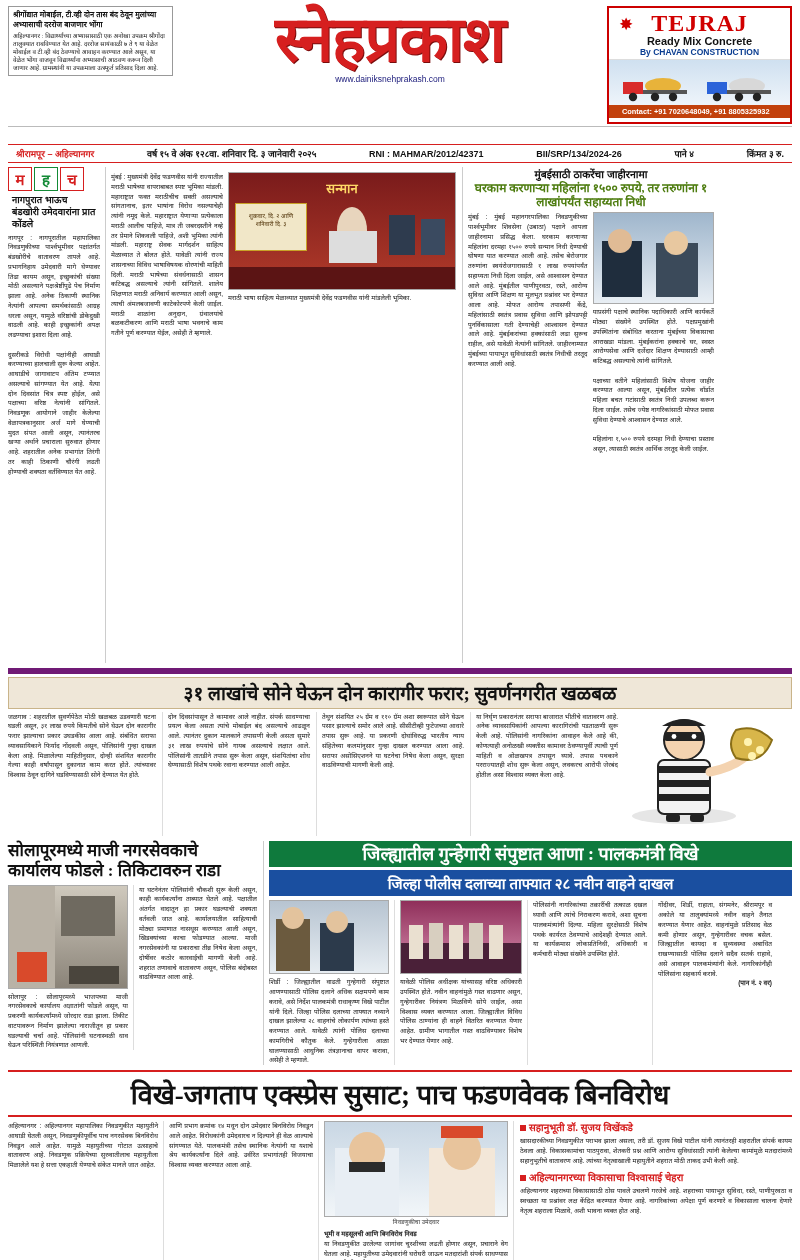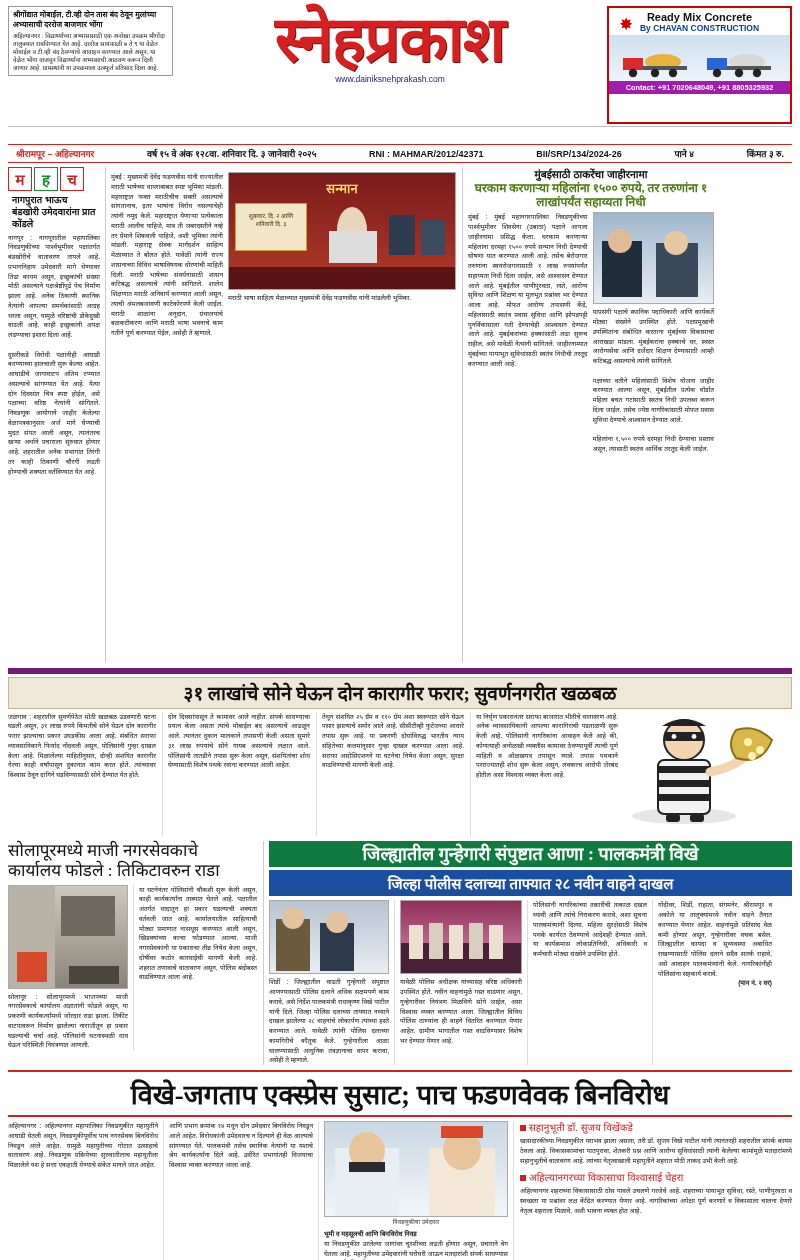--- a/index.html
+++ b/index.html
@@ -38,21 +38,21 @@
   .ad-tejraj {
     border:2px solid #c00; height:118px; background:#fff; position:relative; overflow:hidden;
   }
   .tj-top { background:#fff; text-align:center; padding-top:3px; }
   .tj-name { font-family:"Liberation Serif",serif; font-weight:bold; font-size:24px; color:#d10000; letter-spacing:1px; line-height:1; }
   .tj-sub { font-size:11px; font-weight:bold; color:#111; line-height:1.1; }
   .tj-by { font-size:8.5px; color:#0a3d91; font-weight:bold; }
   .tj-img { height:46px; background:linear-gradient(#cfe0f0,#eef4fa); position:relative; margin:2px 0 0 0; border-top:1px solid #ddd; }
   .truck { position:absolute; bottom:3px; left:12px; width:72px; height:28px; }
   .truck2 { left:96px; }
-  .tj-contact { background:#a21caf; color:#fff; font-size:7.4px; text-align:center; padding:2px 0; font-weight:bold; }
+  .tj-contact { background:#c2410c; color:#fff; font-size:7.4px; text-align:left; padding:2px 13px; font-weight:bold; }
   .tj-star { position:absolute; left:10px; top:6px; color:#d10000; font-size:17px; }
 
   
   .infobar {
     display:flex; align-items:center; justify-content:space-between;
     border-top:1.5px solid #d61f1f; border-bottom:1.5px solid #d61f1f;
     margin-top:17px; padding:2px 4px; font-size:9px; font-weight:bold;
   }
   .infobar .red { color:#d61f1f; }
   .infobar .seg { padding:0 4px; }
@@ -79,41 +79,41 @@
 
   
   .band2 { margin-top:5px; border-top:6px solid #701a75; padding-top:3px; }
   .gold-head {
     background:#efe7d8; border:1px solid #c9b48a; font-family:"Liberation Serif",serif;
     font-weight:bold; font-size:19px; text-align:center; color:#111; padding:2px 0;
   }
 
   
   .band3 { margin-top:5px; display:flex; gap:5px; }
-  .head-sol { font-family:"Liberation Serif",serif; font-weight:normal; font-size:17px; line-height:1.18; color:#111; }
+  .head-sol { font-family:"Liberation Serif",serif; font-weight:bold; font-size:17px; line-height:1.18; color:#111; }
   .green-head {
     background:#0f7a3d; color:#fff; font-family:"Liberation Serif",serif; font-weight:bold;
     font-size:18px; text-align:center; padding:3px 0; line-height:1.15;
   }
   .blue-head {
     background:#1a4fa0; color:#fff; font-family:"Liberation Serif",serif; font-weight:bold;
     font-size:15px; text-align:center; padding:3px 0; margin-top:3px;
   }
 
   
   .bigred {
     font-family:"Liberation Serif",serif; font-weight:bold; font-size:27px; text-align:center;
     color:#111; border-top:2px solid #d61f1f; border-bottom:2px solid #d61f1f; margin-top:5px; padding:3px 0;
   }
   .greenband {
     background:#0f7a3d; color:#fff; font-family:"Liberation Serif",serif; font-weight:bold;
     font-size:19px; text-align:center; padding:4px 0; margin-top:3px;
   }
   .band5 { display:flex; gap:5px; margin-top:4px; }
-  .rbox-title { color:#d61f1f; font-weight:normal; font-size:10px; line-height:1.3; margin-bottom:2px; }
+  .rbox-title { color:#d61f1f; font-weight:bold; font-size:10px; line-height:1.3; margin-bottom:2px; }
   .bullet-sq { display:inline-block;width:6px;height:6px;background:#d61f1f;margin-right:3px; }
 
   
   .ph { position:relative; overflow:hidden; }
   .ph .sky { position:absolute; inset:0; }
   .person { position:absolute; border-radius:50% 50% 45% 45%; }
 </style>
 </head>
 <body>
 
@@ -127,20 +127,21 @@
 
     <div class="mh-center">
       <div class="logo">स्नेहप्रकाश</div>
       <div class="mh-site">www.dainiksnehprakash.com</div>
     </div>
 
     <div class="mh-right">
       <div class="ad-tejraj">
         <div class="tj-top">
           <span class="tj-star">✸</span>
+          <div class="tj-name">TEJRAJ</div>
           <div class="tj-sub">Ready Mix Concrete</div>
           <div class="tj-by">By CHAVAN CONSTRUCTION</div>
         </div>
         <div class="tj-img">
           <svg class="truck" viewBox="0 0 72 28">
             <rect x="2" y="8" width="20" height="12" fill="#d92b2b"></rect>
             <ellipse cx="42" cy="12" rx="18" ry="8" fill="#e8b33a"></ellipse>
             <rect x="22" y="16" width="44" height="4" fill="#555"></rect>
             <circle cx="12" cy="23" r="4.2" fill="#222"></circle>
               <circle cx="34" cy="23" r="4.2" fill="#222"></circle>

